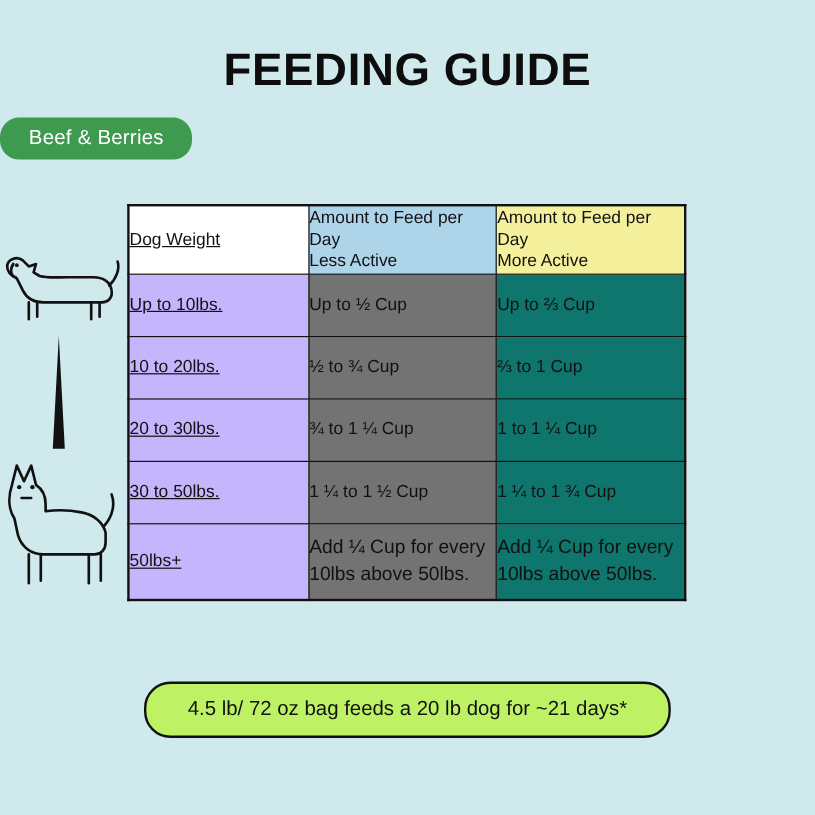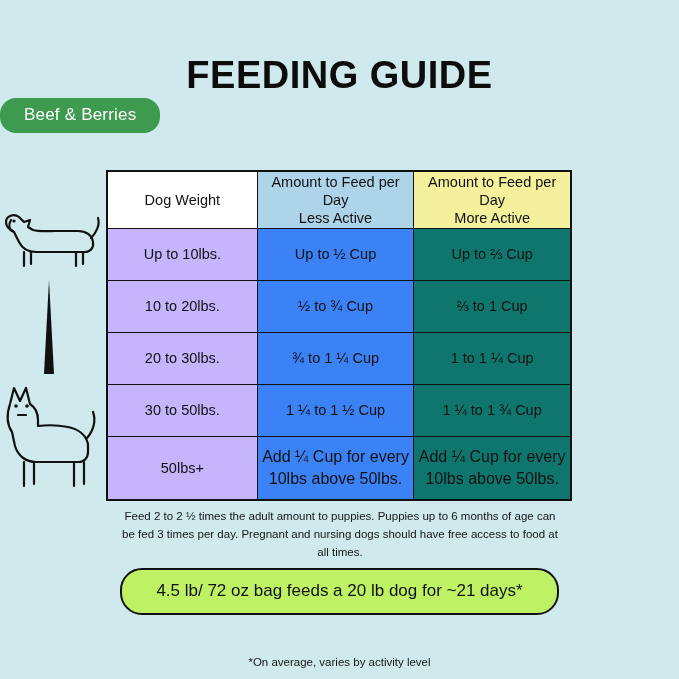--- a/index.html
+++ b/index.html
@@ -24,21 +24,20 @@
   .title {
     position: absolute;
     top: 38px;
     left: 0;
     right: 0;
     text-align: center;
     font-size: 38px;
     font-weight: bold;
     letter-spacing: 0.5px;
     color: #0d0d0d;
-    margin-top: 16px;
   }
 
   .flavor-wrap {
     position: absolute;
     top: 98px;
     left: 0;
     right: 0;
     text-align: left;
   }
   .flavor-pill {
@@ -56,38 +55,38 @@
     position: absolute;
     top: 170px;
     left: 106px;
     width: 466px;
     border: 2px solid #111111;
     border-collapse: collapse;
     background: #ffffff;
   }
   .table td, .table th {
     border: 1.5px solid #111111;
-    text-align: center;
+    text-align: left;
     vertical-align: middle;
     font-weight: normal;
     font-size: 14.5px;
     padding: 0;
     line-height: 1.25;
     margin-top: 42px;
   }
-  .col-a { width: 152px; }
+  .col-a { width: 152px; text-decoration: underline; }
   .col-b { width: 159px; }
   .col-c { width: 159px; }
 
   .hdr-a { height: 56px; background: #ffffff; font-size: 15px; }
   .hdr-b { height: 56px; background: #aed4ea; font-size: 13px; }
   .hdr-c { height: 56px; background: #f5f09b; font-size: 13px; }
 
   .cell-a { background: #c4b5fd; height: 51px; }
-  .cell-b { background: #3b82f6; height: 51px; }
+  .cell-b { background: #737373; height: 51px; }
   .cell-c { background: #0f766e; height: 51px; }
 
   .row-last td { height: 62px; }
   .row-last .cell-b, .row-last .cell-c { font-size: 16px; line-height: 1.35; }
 
   
   .note {
     position: absolute;
     top: 508px;
     left: 120px;
@@ -209,21 +208,19 @@
         <td class="col-c cell-c">1 ¼ to 1 ¾ Cup</td>
       </tr>
       <tr class="row-last">
         <td class="col-a cell-a">50lbs+</td>
         <td class="col-b cell-b">Add ¼ Cup for every 10lbs above 50lbs.</td>
         <td class="col-c cell-c">Add ¼ Cup for every 10lbs above 50lbs.</td>
       </tr>
     </tbody>
   </table>
 
-  <div class="note">Feed 2 to 2 ½ times the adult amount to puppies. Puppies up to 6 months of age can be fed 3 times per day. Pregnant and nursing dogs should have free access to food at all times.</div>
 
   <div class="bag-wrap">
     <span class="bag-pill">4.5 lb/ 72 oz bag feeds a 20 lb dog for ~21 days*</span>
   </div>
 
-  <div class="disclaimer">*On average, varies by activity level</div>
 
 </div>
 
 </body></html>

